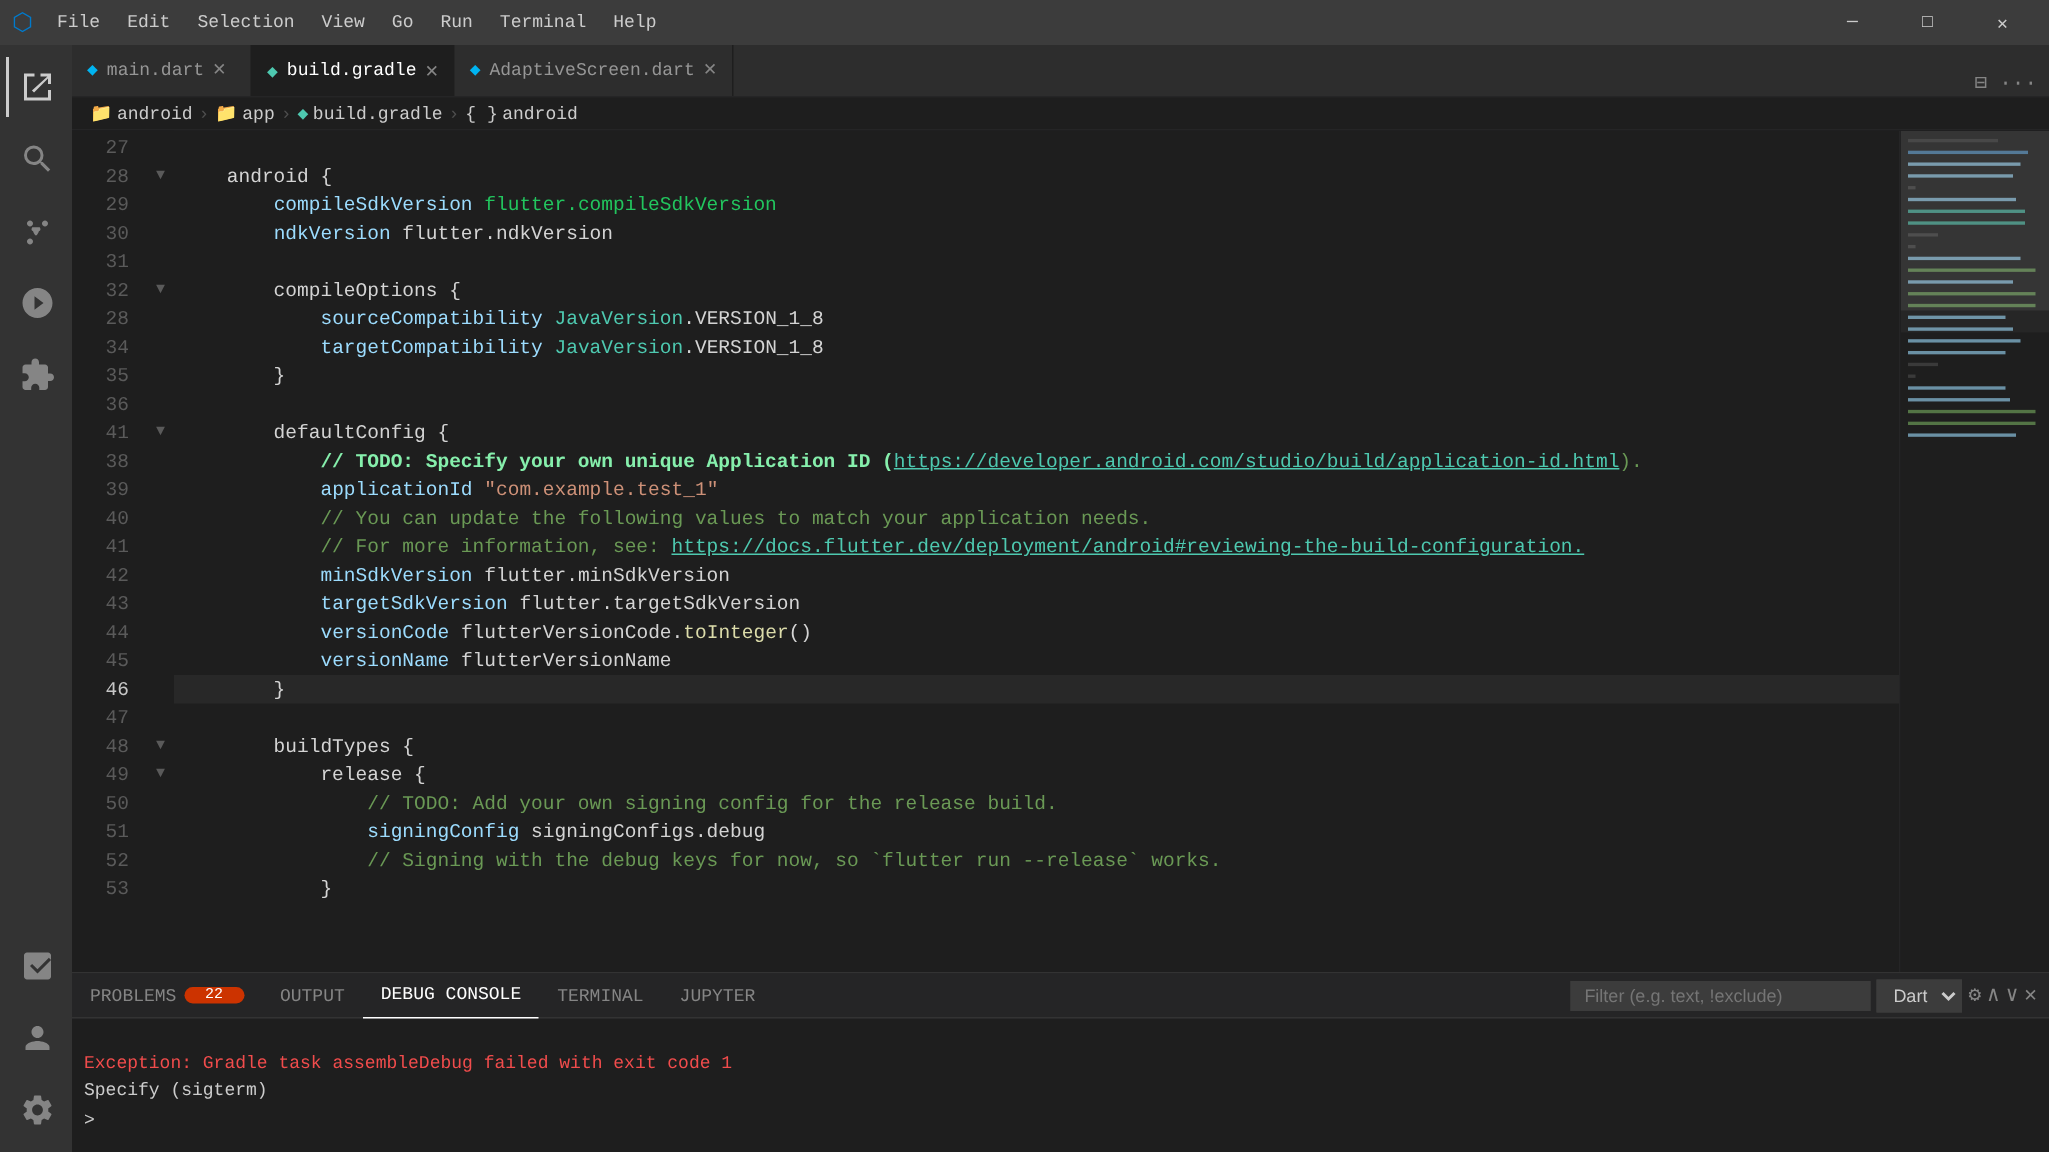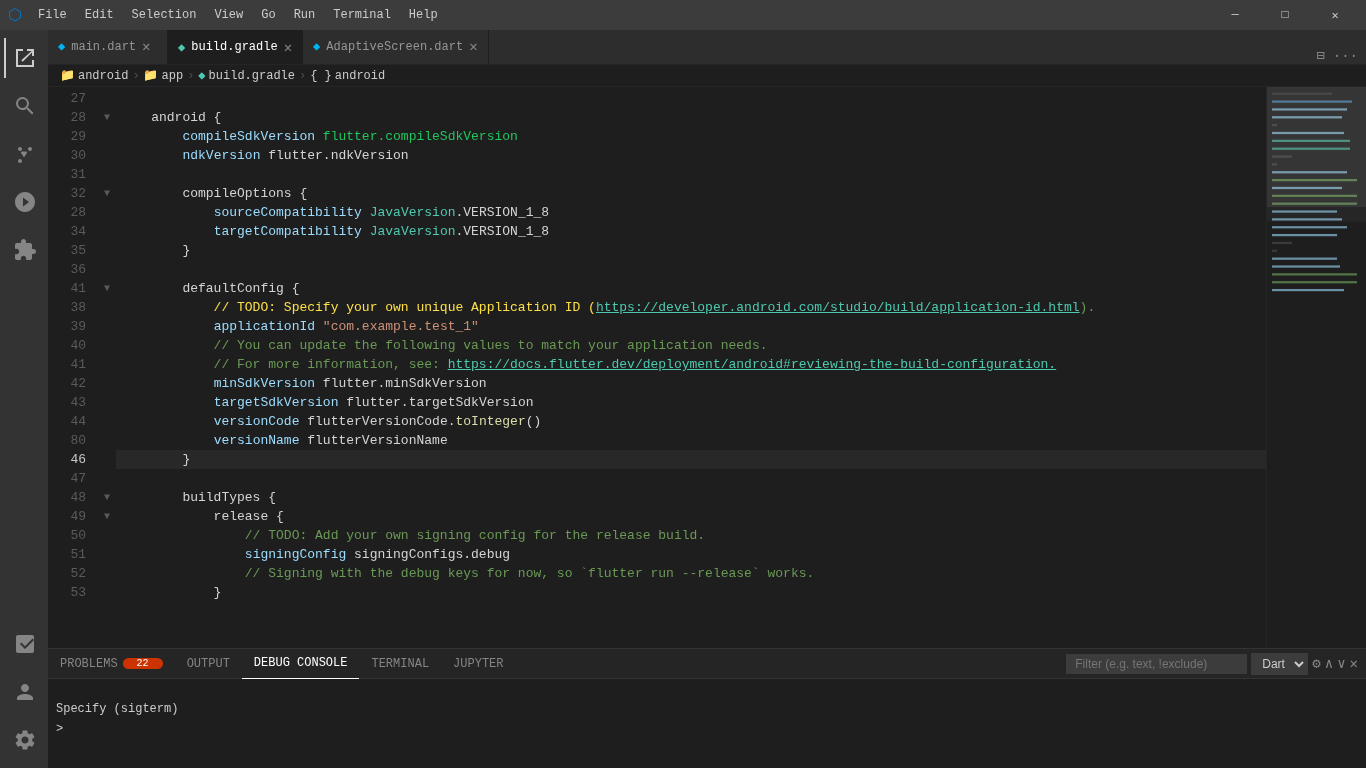--- a/index.html
+++ b/index.html
@@ -242,21 +242,21 @@
       font-size: 10px;
     }
     .panel-tab .badge.error { background: #cc3300; color: white; }
     .panel-end-btn { color: #858585; cursor: pointer; font-size: 14px; }
     .filter-input {
       background: #3c3c3c;
       border: 1px solid #3c3c3c;
       color: #a3a3a3;
       padding: 2px 8px;
       font-size: 12px;
-      width: 181px;
+      width: 200px;
       outline: none;
     }
     .lang-select {
       background: #3c3c3c;
       border: 1px solid #3c3c3c;
       color: #cccccc;
       padding: 2px 6px;
       font-size: 12px;
       cursor: pointer;
     }
@@ -409,21 +409,21 @@
               <div class="line-number">35</div>
               <div class="line-number">36</div>
               <div class="line-number">41</div>
               <div class="line-number">38</div>
               <div class="line-number">39</div>
               <div class="line-number">40</div>
               <div class="line-number">41</div>
               <div class="line-number">42</div>
               <div class="line-number">43</div>
               <div class="line-number">44</div>
-              <div class="line-number">80</div>
+              <div class="line-number">45</div>
               <div class="line-number active">46</div>
               <div class="line-number">47</div>
               <div class="line-number">48</div>
               <div class="line-number">49</div>
               <div class="line-number">50</div>
               <div class="line-number">51</div>
               <div class="line-number">52</div>
               <div class="line-number">53</div>
             </div>
 
@@ -462,21 +462,21 @@
               <div class="code-line">    android {</div>
               <div class="code-line"><span style="color: rgb(212, 212, 212);">        </span><span style="color: rgb(156, 220, 254);">compileSdkVersion</span><span style="color: #22c55e;"> flutter.compileSdkVersion</span></div>
               <div class="code-line"><span style="color: rgb(212, 212, 212);">        </span><span style="color: rgb(156, 220, 254);">ndkVersion</span><span style="color: rgb(212, 212, 212);"> flutter.ndkVersion</span></div>
               <div class="code-line">&nbsp;</div>
               <div class="code-line">        compileOptions {</div>
               <div class="code-line"><span style="color: rgb(212, 212, 212);">            </span><span style="color: rgb(156, 220, 254);">sourceCompatibility</span><span style="color: rgb(212, 212, 212);"> </span><span style="color: rgb(78, 201, 176);">JavaVersion</span><span style="color: rgb(212, 212, 212);">.VERSION_1_8</span></div>
               <div class="code-line"><span style="color: rgb(212, 212, 212);">            </span><span style="color: rgb(156, 220, 254);">targetCompatibility</span><span style="color: rgb(212, 212, 212);"> </span><span style="color: rgb(78, 201, 176);">JavaVersion</span><span style="color: rgb(212, 212, 212);">.VERSION_1_8</span></div>
               <div class="code-line">        }</div>
               <div class="code-line">&nbsp;</div>
               <div class="code-line">        defaultConfig {</div>
-              <div class="code-line"><span style="color: #fde047;">            // TODO: Specify your own unique Application ID (</span><span style="color: rgb(78, 201, 176); text-decoration: underline;">https://developer.android.com/studio/build/application-id.html</span><span style="color: rgb(106, 153, 85);">).</span></div>
+              <div class="code-line"><span style="color: #86efac; font-weight: bold;">            // TODO: Specify your own unique Application ID (</span><span style="color: rgb(78, 201, 176); text-decoration: underline;">https://developer.android.com/studio/build/application-id.html</span><span style="color: rgb(106, 153, 85);">).</span></div>
               <div class="code-line"><span style="color: rgb(212, 212, 212);">            </span><span style="color: rgb(156, 220, 254);">applicationId</span><span style="color: rgb(212, 212, 212);"> </span><span style="color: rgb(206, 145, 120);">"com.example.test_1"</span></div>
               <div class="code-line"><span style="color: rgb(106, 153, 85);">            // You can update the following values to match your application needs.</span></div>
               <div class="code-line"><span style="color: rgb(106, 153, 85);">            // For more information, see: </span><span style="color: rgb(78, 201, 176); text-decoration: underline;">https://docs.flutter.dev/deployment/android#reviewing-the-build-configuration.</span><span style="color: rgb(106, 153, 85);"></span></div>
               <div class="code-line"><span style="color: rgb(212, 212, 212);">            </span><span style="color: rgb(156, 220, 254);">minSdkVersion</span><span style="color: rgb(212, 212, 212);"> flutter.minSdkVersion</span></div>
               <div class="code-line"><span style="color: rgb(212, 212, 212);">            </span><span style="color: rgb(156, 220, 254);">targetSdkVersion</span><span style="color: rgb(212, 212, 212);"> flutter.targetSdkVersion</span></div>
               <div class="code-line"><span style="color: rgb(212, 212, 212);">            </span><span style="color: rgb(156, 220, 254);">versionCode</span><span style="color: rgb(212, 212, 212);"> </span><span style="color: rgb(212, 212, 212);">flutterVersionCode</span><span style="color: rgb(212, 212, 212);">.</span><span style="color: rgb(220, 220, 170);">toInteger</span><span style="color: rgb(212, 212, 212);">()</span></div>
               <div class="code-line"><span style="color: rgb(212, 212, 212);">            </span><span style="color: rgb(156, 220, 254);">versionName</span><span style="color: rgb(212, 212, 212);"> flutterVersionName</span></div>
               <div class="code-line active-line">        }</div>
               <div class="code-line">&nbsp;</div>
               <div class="code-line">        buildTypes {</div>
@@ -550,20 +550,23 @@
             </select>
             <span class="panel-end-btn">⚙</span>
             <span class="panel-end-btn">∧</span>
             <span class="panel-end-btn">∨</span>
             <span class="panel-end-btn">✕</span>
           </div>
         </div>
 
         <div class="panel-content">
           <div class="console-line">
+            <span>Exception: Gradle task assembleDebug failed with exit code 1</span>
+          </div>
+          <div class="console-line">
             <span class="normal">Specify (sigterm)</span>
           </div>
           <div style="margin-top:4px;">
             <span class="console-prompt">&gt;</span>
           </div>
         </div>
       </div>
     </div>
 
   </div>

